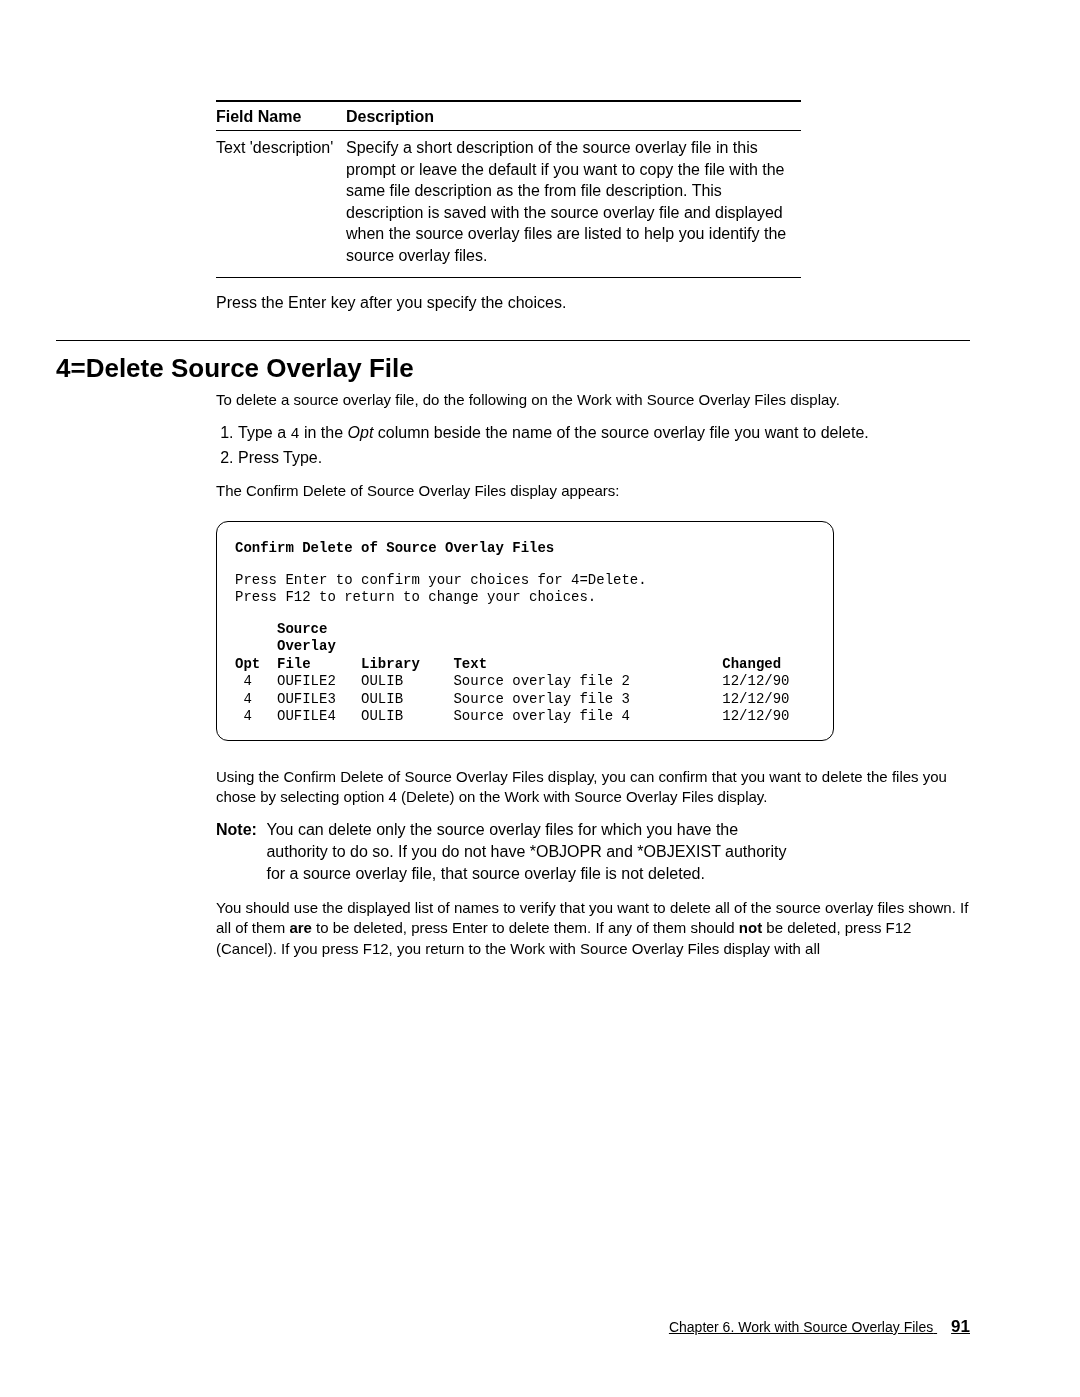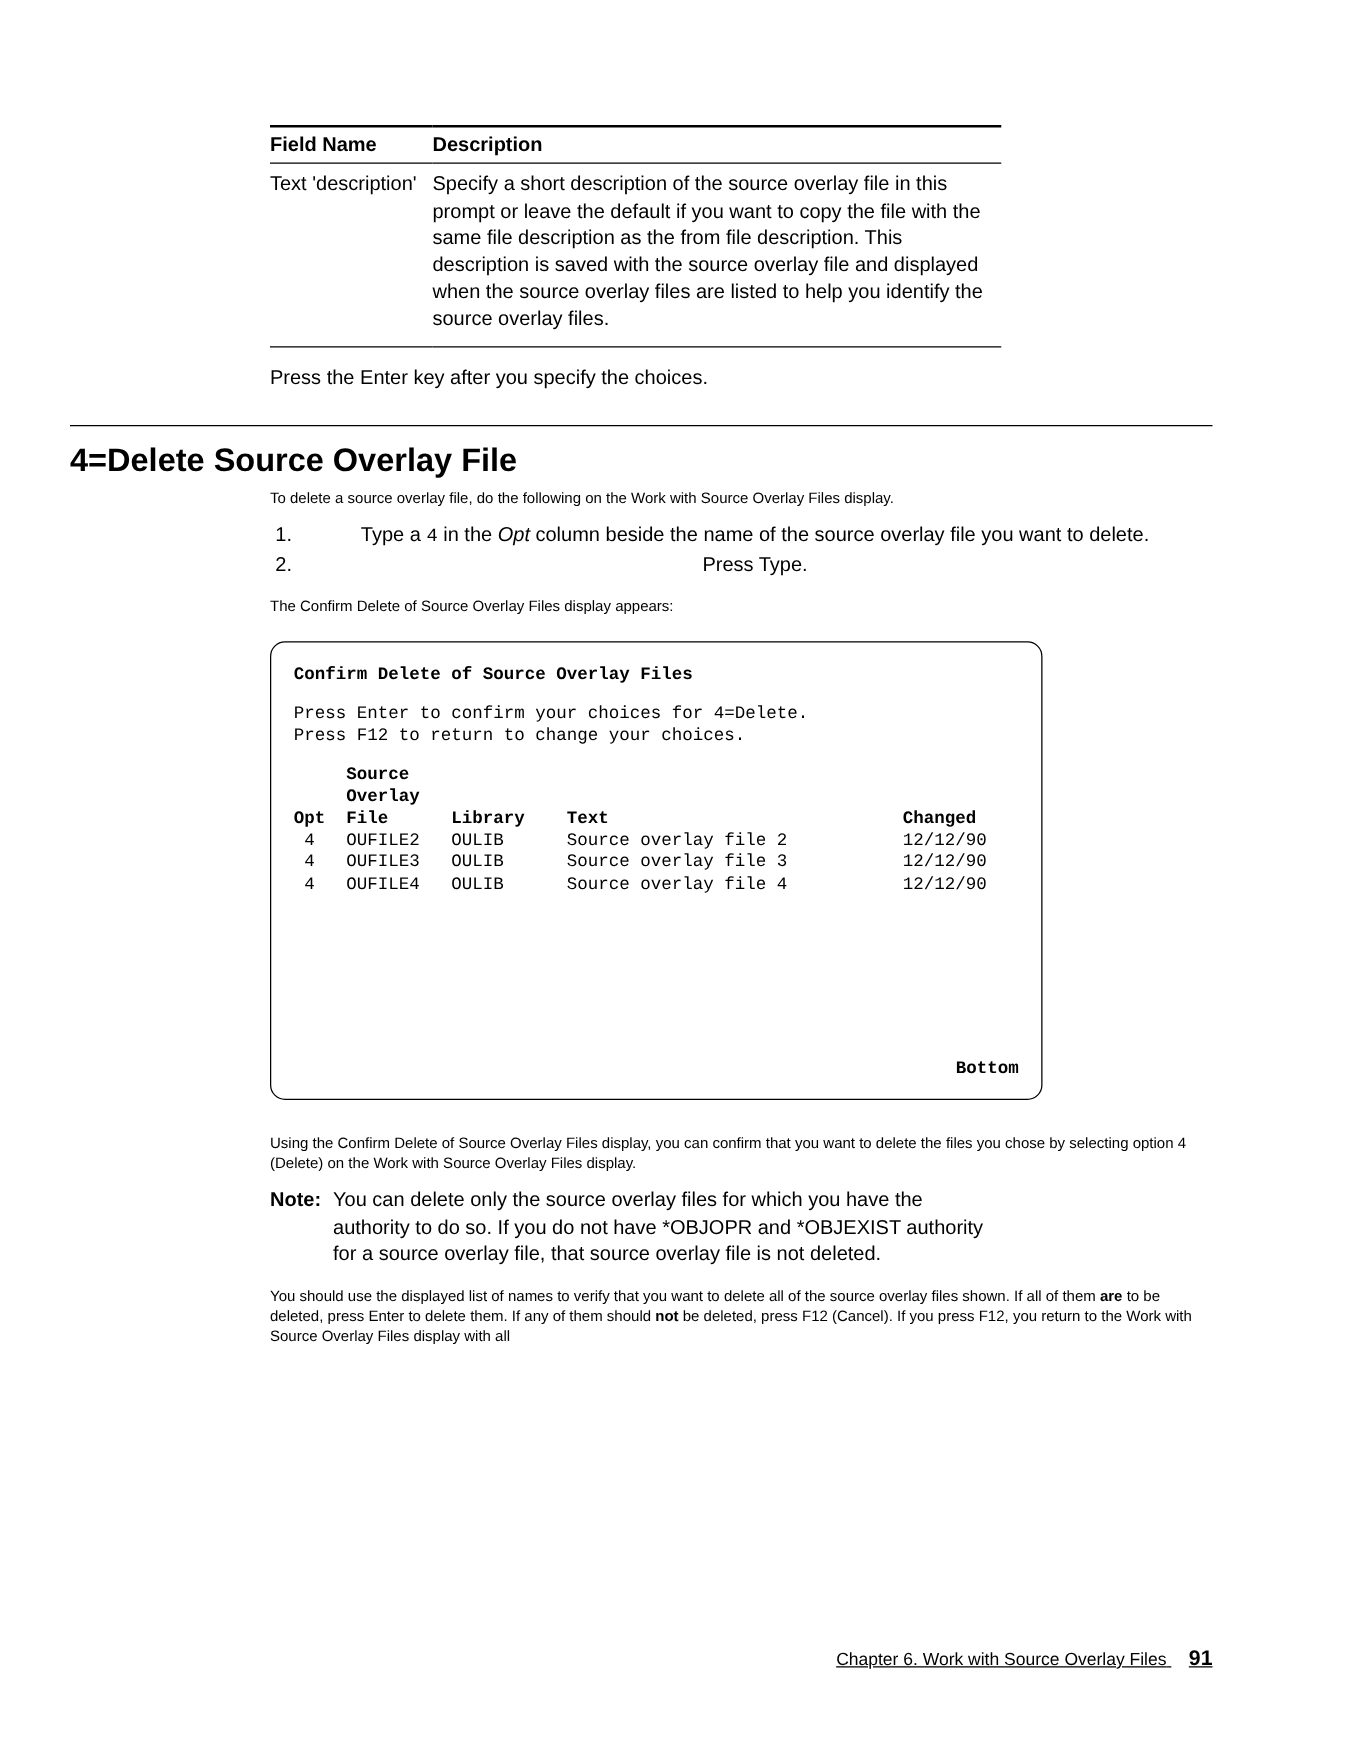--- a/index.html
+++ b/index.html
@@ -50,36 +50,35 @@
     border-top: 1px solid #000;
     margin: 28px 0 12px 0;
   }
   .section-heading {
     font-size: 26px;
     font-weight: bold;
     margin: 0 0 6px 0;
   }
   .body-text {
     margin-left: 160px;
-    font-size: 12px;
+    font-size: 15px;
     line-height: 1.35;
     margin-top: 4px;
     margin-bottom: 12px;
   }
   .ol {
     margin-left: 160px;
     font-size: 16px;
     line-height: 1.4;
     padding-left: 22px;
     margin-top: 8px;
     margin-bottom: 12px;
   }
   .ol li {
     margin-bottom: 2px;
-    text-align: center;
   }
   .mono-inline {
     font-family: "Courier New", monospace;
     font-size: 15px;
   }
   .italic { font-style: italic; }
   .bold { font-weight: bold; }
   .screen-box {
     margin-left: 160px;
     width: 580px;
@@ -185,21 +184,20 @@
     <div class="screen-msg">
       <div>Press Enter to confirm your choices for 4=Delete.</div>
       <div>Press F12 to return to change your choices.</div>
     </div>
     <div class="screen-table"><span class="hdr">     Source</span>
 <span class="hdr">     Overlay</span>
 <span class="hdr">Opt  File      Library    Text                            Changed</span>
 <span> 4   OUFILE2   OULIB      Source overlay file 2           12/12/90</span>
 <span> 4   OUFILE3   OULIB      Source overlay file 3           12/12/90</span>
 <span> 4   OUFILE4   OULIB      Source overlay file 4           12/12/90</span></div>
-    <div class="screen-bottom">Bottom</div>
   </div>
 
   <p class="body-text">Using the Confirm Delete of Source Overlay Files display, you can confirm that you want to delete the files you chose by selecting option 4 (Delete) on the Work with Source Overlay Files display.</p>
 
   <div class="note-block">
     <span class="note-label">Note:</span>
     <span class="note-body">You can delete only the source overlay files for which you have the authority to do so.  If you do not have *OBJOPR and *OBJEXIST authority for a source overlay file, that source overlay file is not deleted.</span>
   </div>
 
   <p class="body-text">

